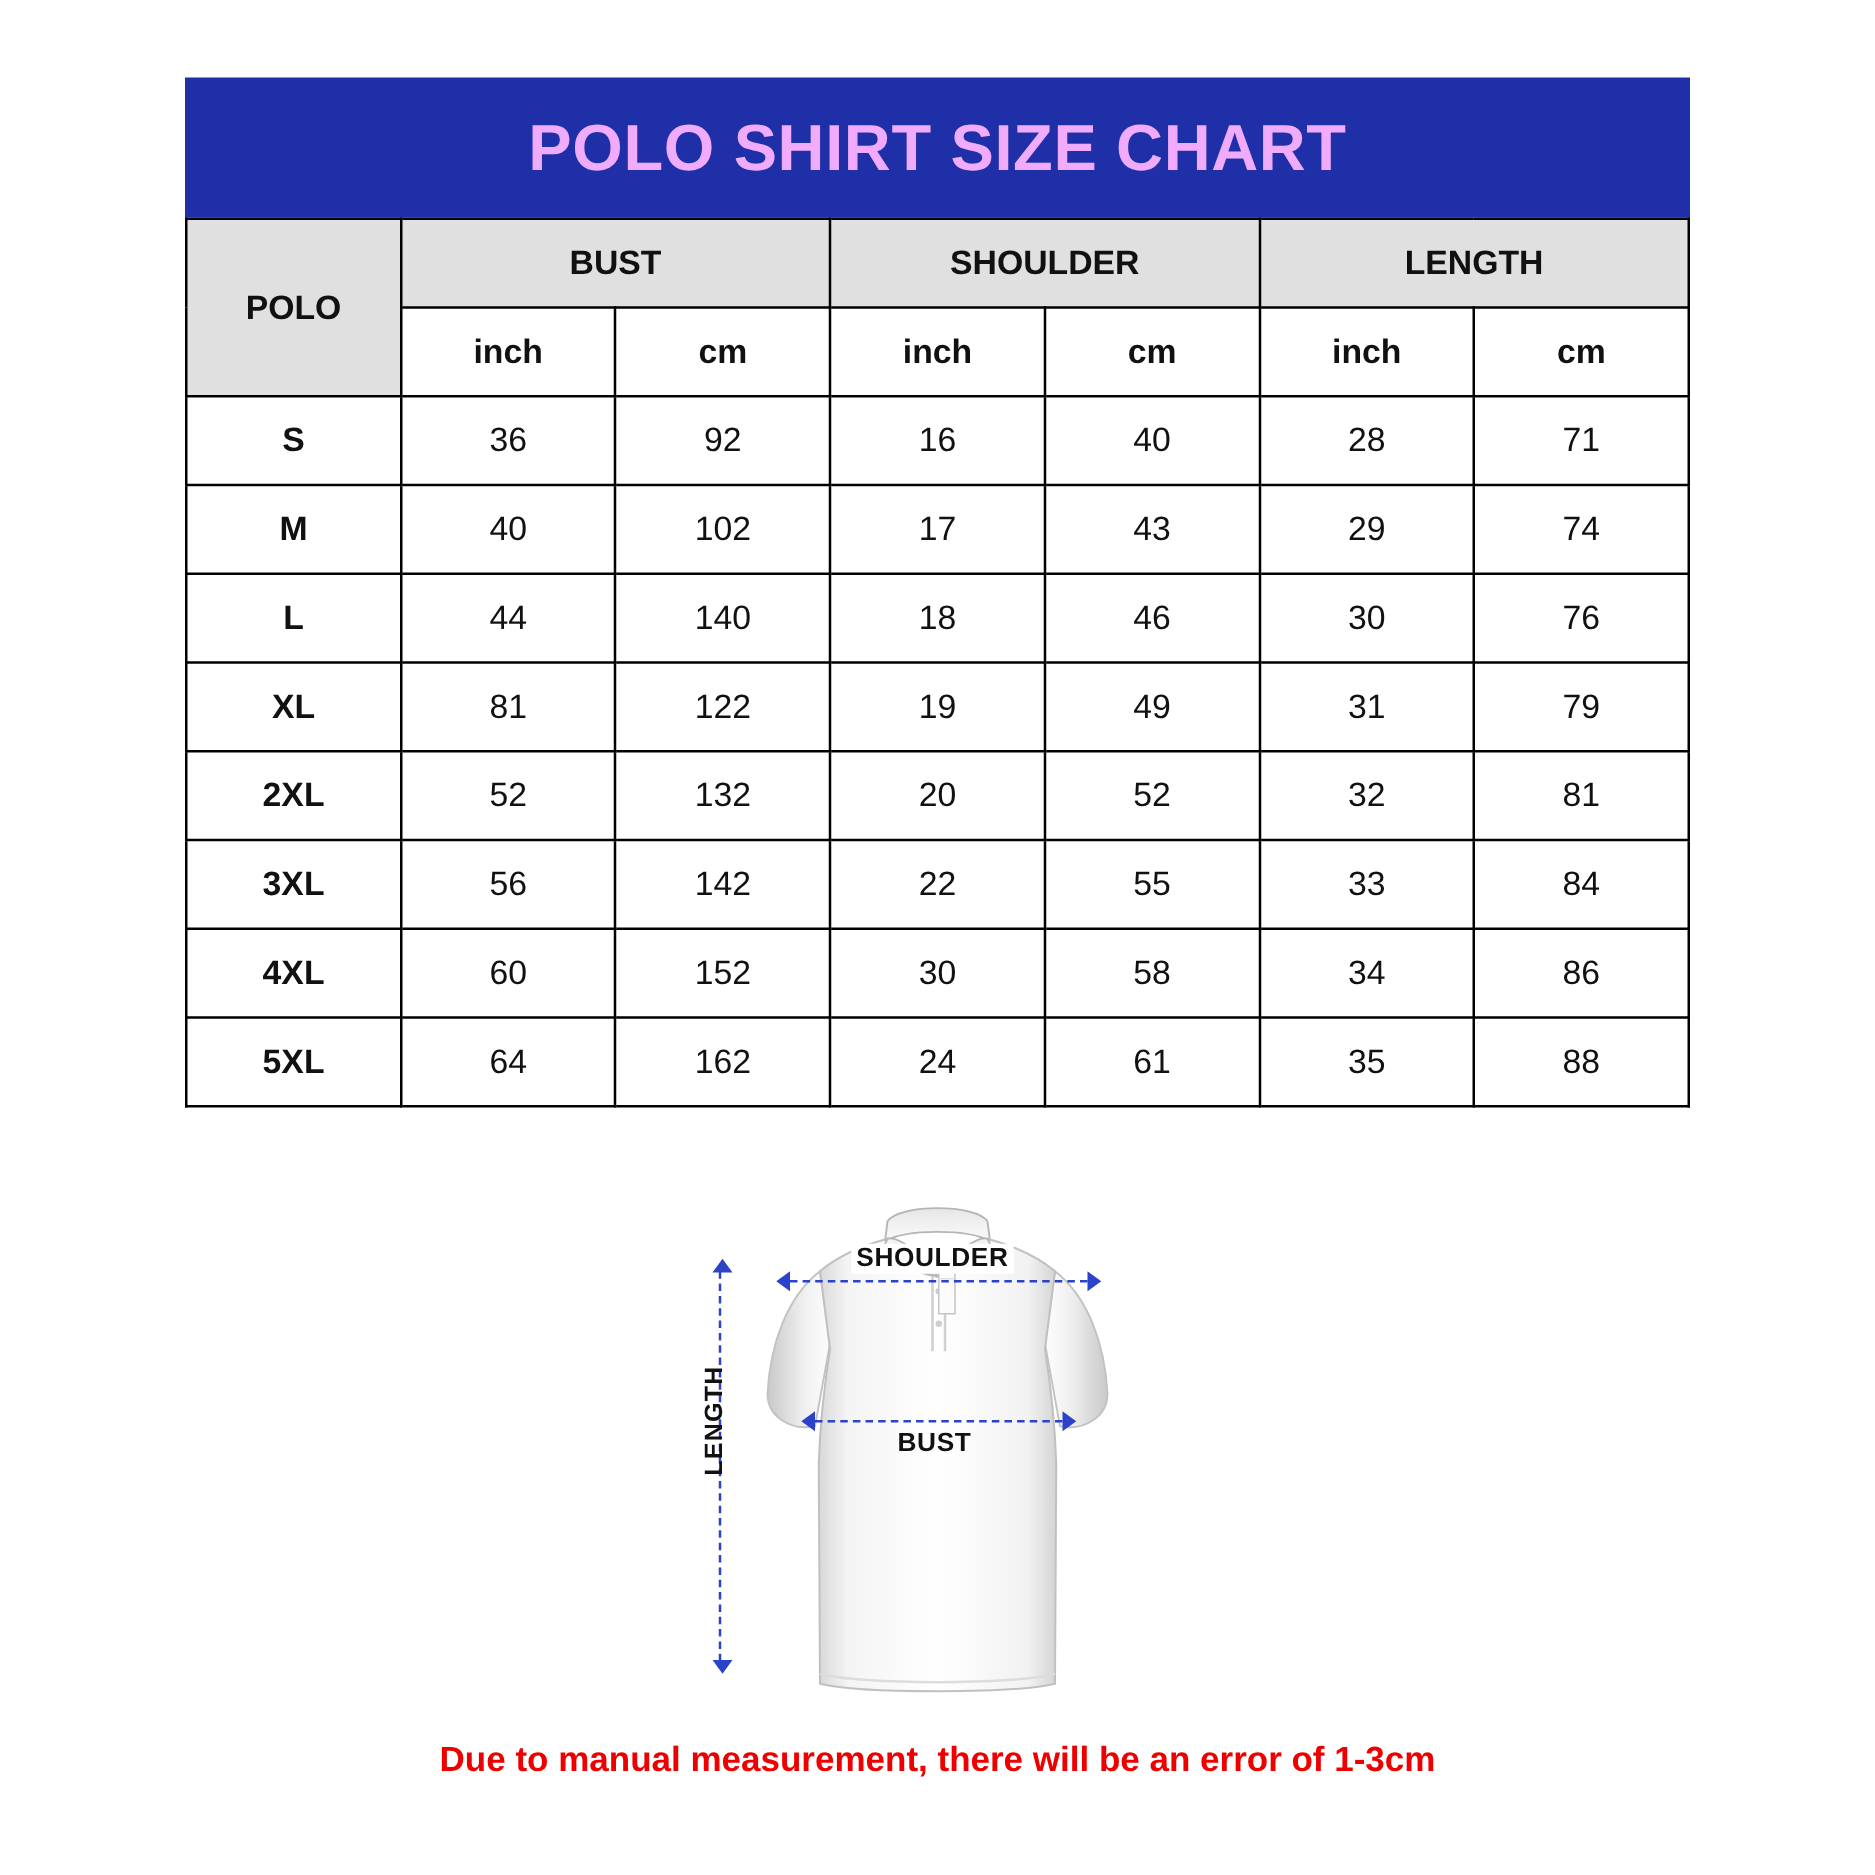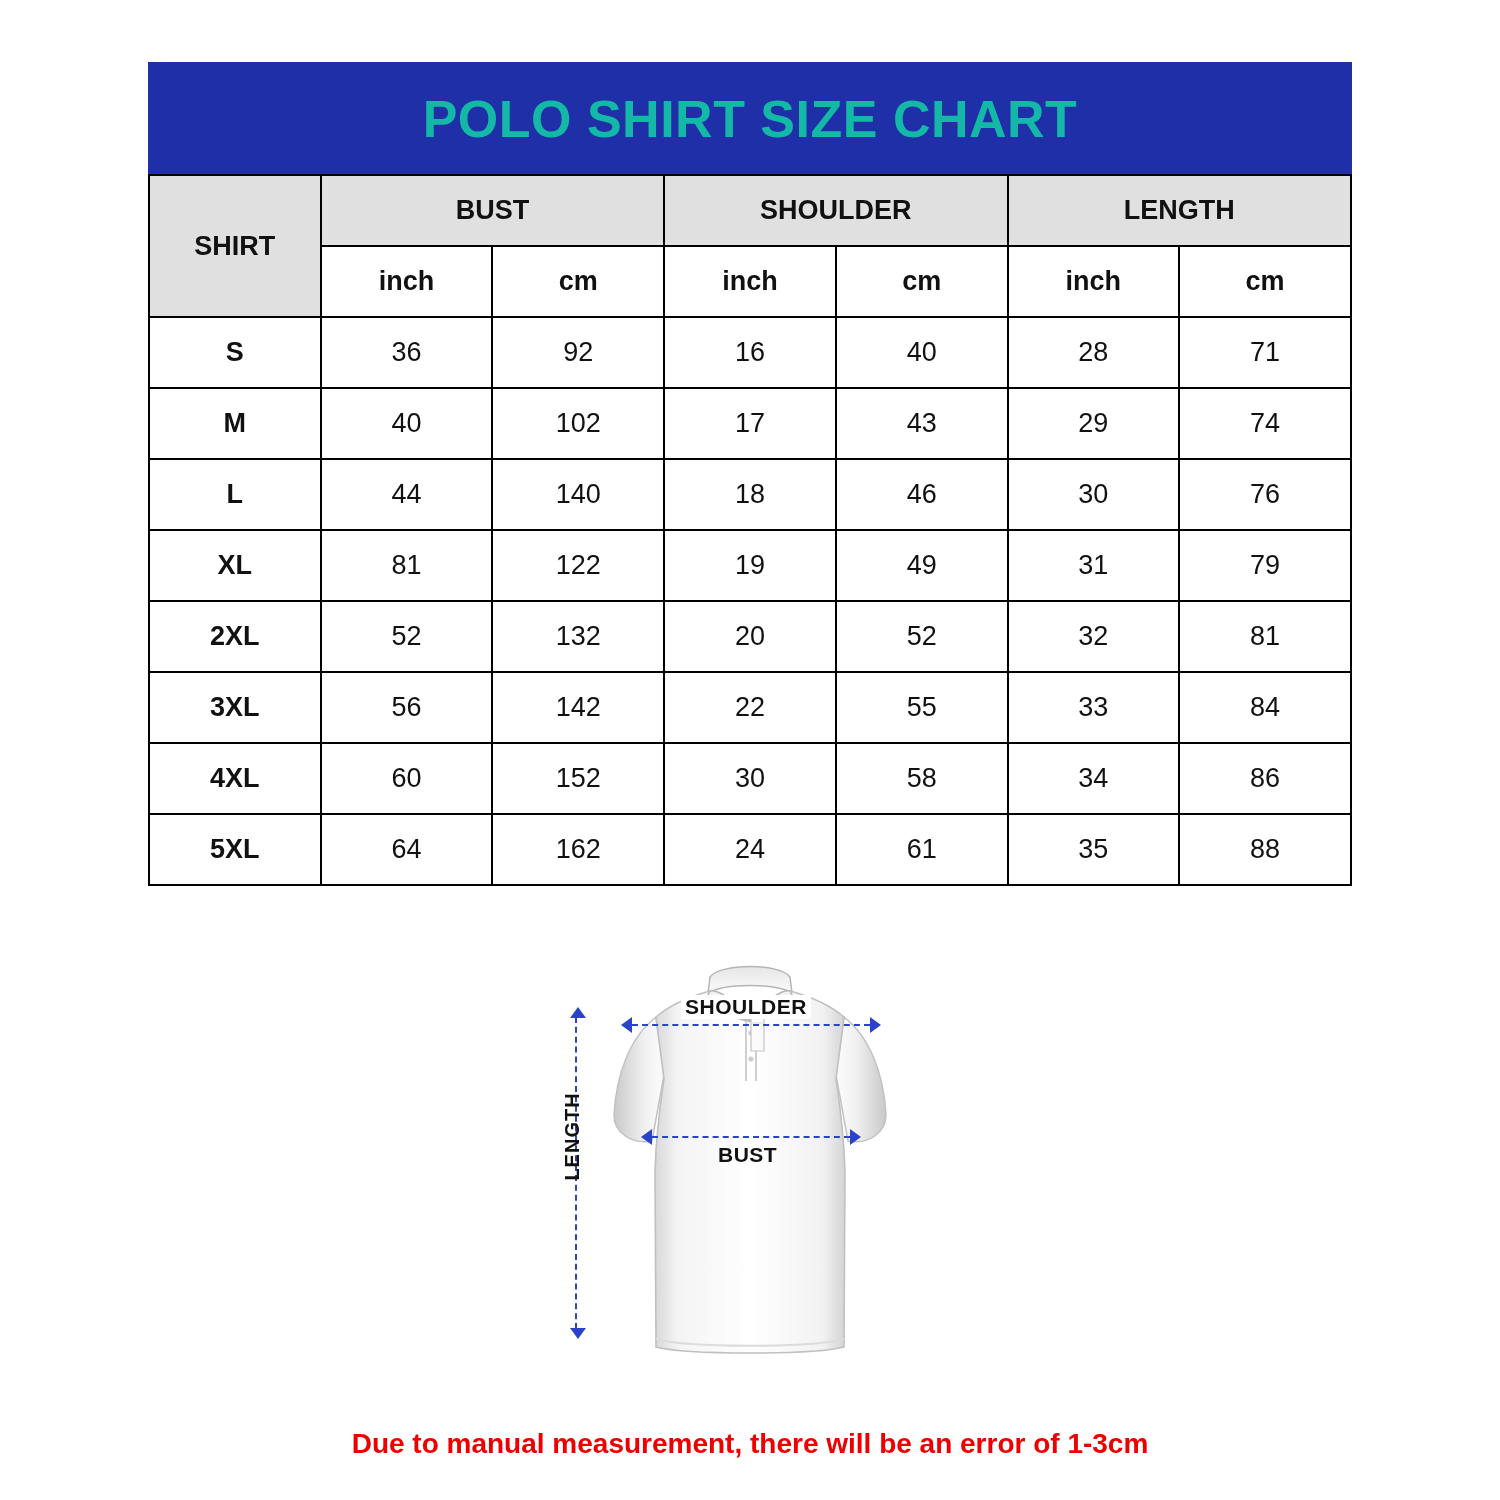--- a/index.html
+++ b/index.html
@@ -21,21 +21,21 @@
 
   
   .chart-wrap {
     position: absolute;
     left: 148px;
     top: 62px;
     width: 1204px;
   }
   .title-bar {
     background: #1f2fa8;
-    color: #14b8a6;
+    color: #f0abfc;
     text-align: center;
     font-size: 52px;
     font-weight: bold;
     letter-spacing: 0.5px;
     padding: 31px 0 29px 0;
     line-height: 1;
   }
   table.size-table {
     width: 100%;
     border-collapse: collapse;
@@ -172,41 +172,41 @@
     top: 198px;
     font-size: 21px;
     font-weight: bold;
     letter-spacing: 0.5px;
     color: #111;
   }
 
   .note {
     position: absolute;
     left: 0;
-    top: 1428px;
+    top: 1392px;
     width: 1500px;
     text-align: center;
     color: #ee0000;
     font-size: 28px;
     font-weight: bold;
   }
 </style>
 </head>
 <body>
 
 <div class="page">
 
   <div class="chart-wrap">
 
     <div class="title-bar">POLO SHIRT SIZE CHART</div>
 
     <table class="size-table">
       <tbody>
         <tr>
-          <td class="hdr-main" rowspan="2">SHIRT</td>
+          <td class="hdr-main" rowspan="2">POLO</td>
           <td class="hdr-main" colspan="2">BUST</td>
           <td class="hdr-main" colspan="2">SHOULDER</td>
           <td class="hdr-main" colspan="2">LENGTH</td>
         </tr>
         <tr>
           <td class="unit-cell">inch</td>
           <td class="unit-cell">cm</td>
           <td class="unit-cell">inch</td>
           <td class="unit-cell">cm</td>
           <td class="unit-cell">inch</td>

